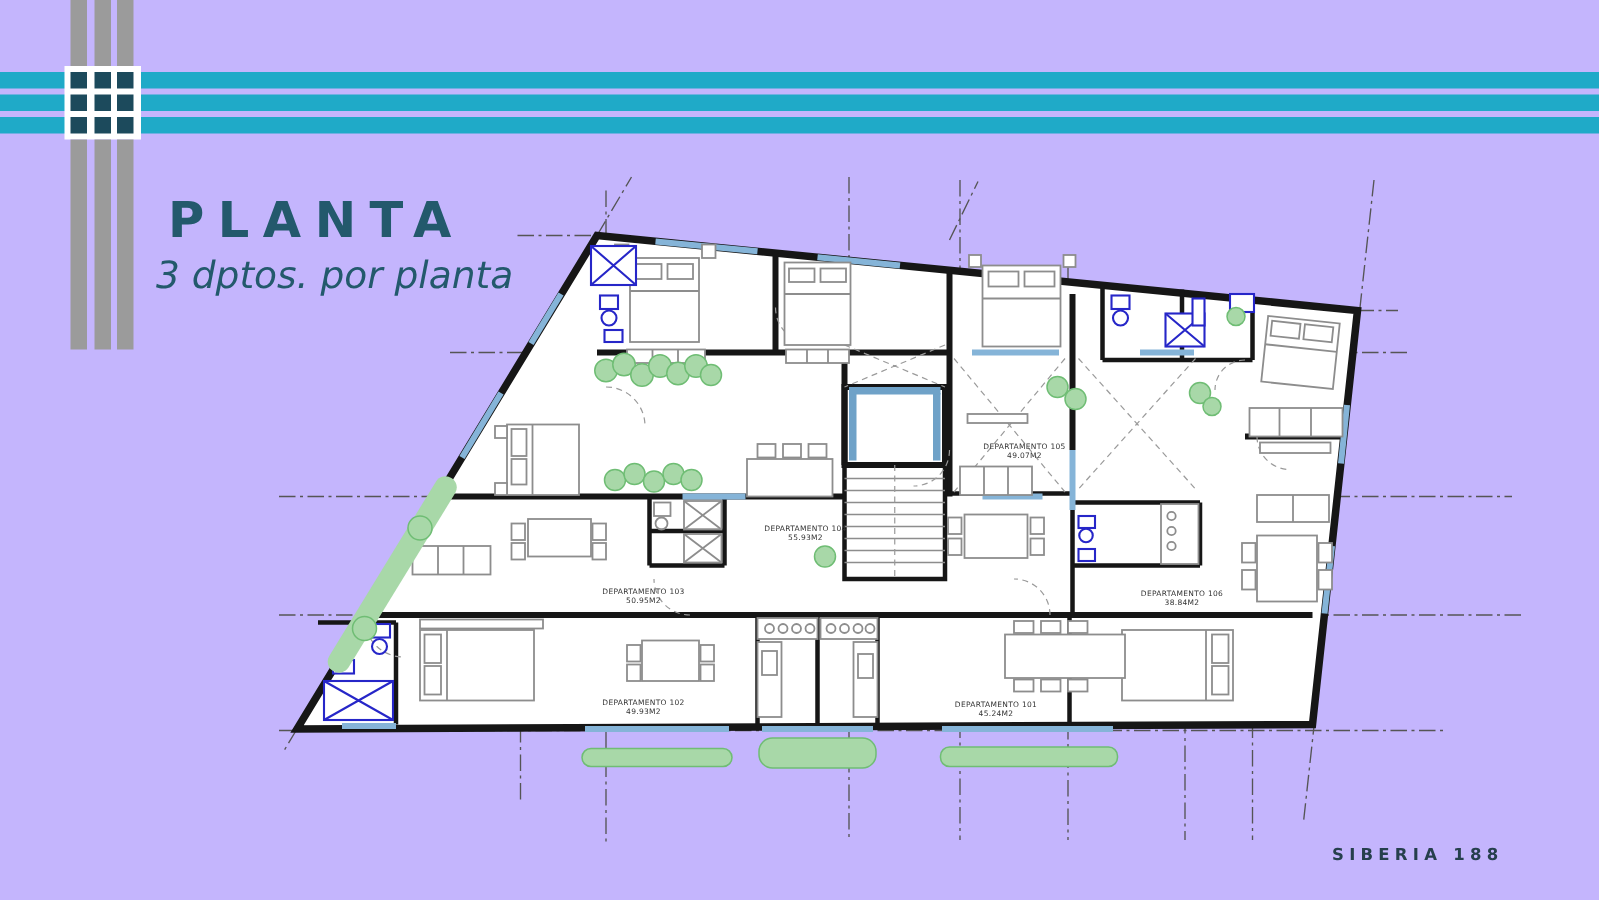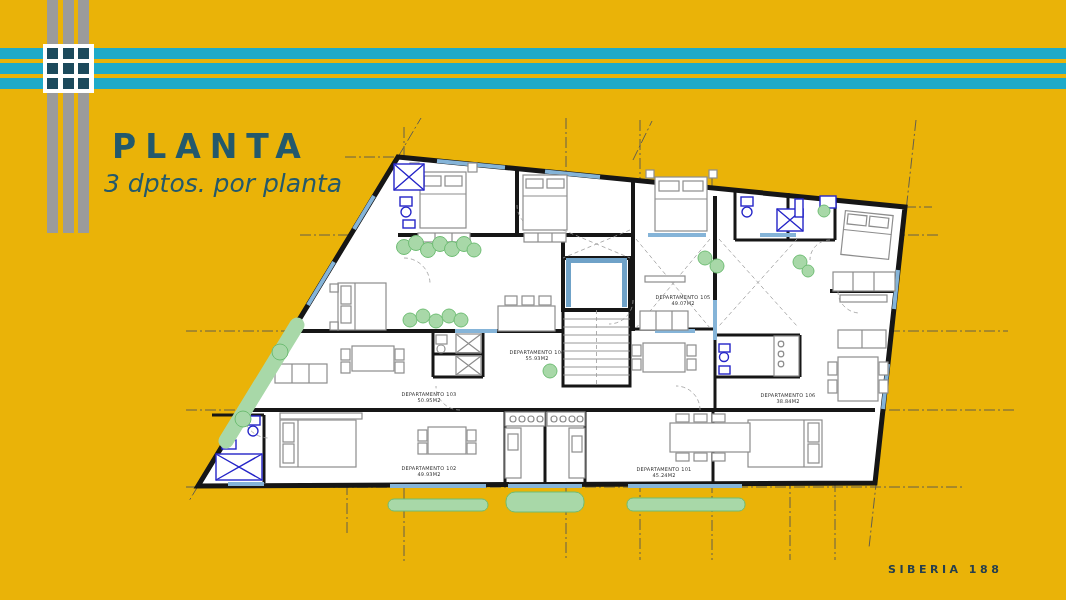--- a/index.html
+++ b/index.html
@@ -1,16 +1,16 @@
 <!DOCTYPE html>
 <html><head>
 <meta charset="utf-8">
 <style>
   html,body{margin:0;padding:0;background:#fff;}
-  #slide{position:relative;width:1066px;height:600px;background:#eab308;overflow:hidden;
+  #slide{position:relative;width:1066px;height:600px;background:#c4b5fd;overflow:hidden;
          font-family:"DejaVu Sans",sans-serif;}
   
   .hbar{position:absolute;left:0;width:1066px;height:11px;background:#1faac8;}
   .vbar{position:absolute;width:11px;background:#9b9b9b;}
   .mask{position:absolute;left:43px;top:44px;width:51px;height:49px;background:#ffffff;}
   .xsq{position:absolute;width:11px;height:11px;background:#1c4a5c;}
   
   #title{position:absolute;left:112px;top:127px;font-size:33px;font-weight:bold;
          letter-spacing:9px;color:#23596c;}
   #subtitle{position:absolute;left:104px;top:169px;font-size:25px;font-style:italic;

